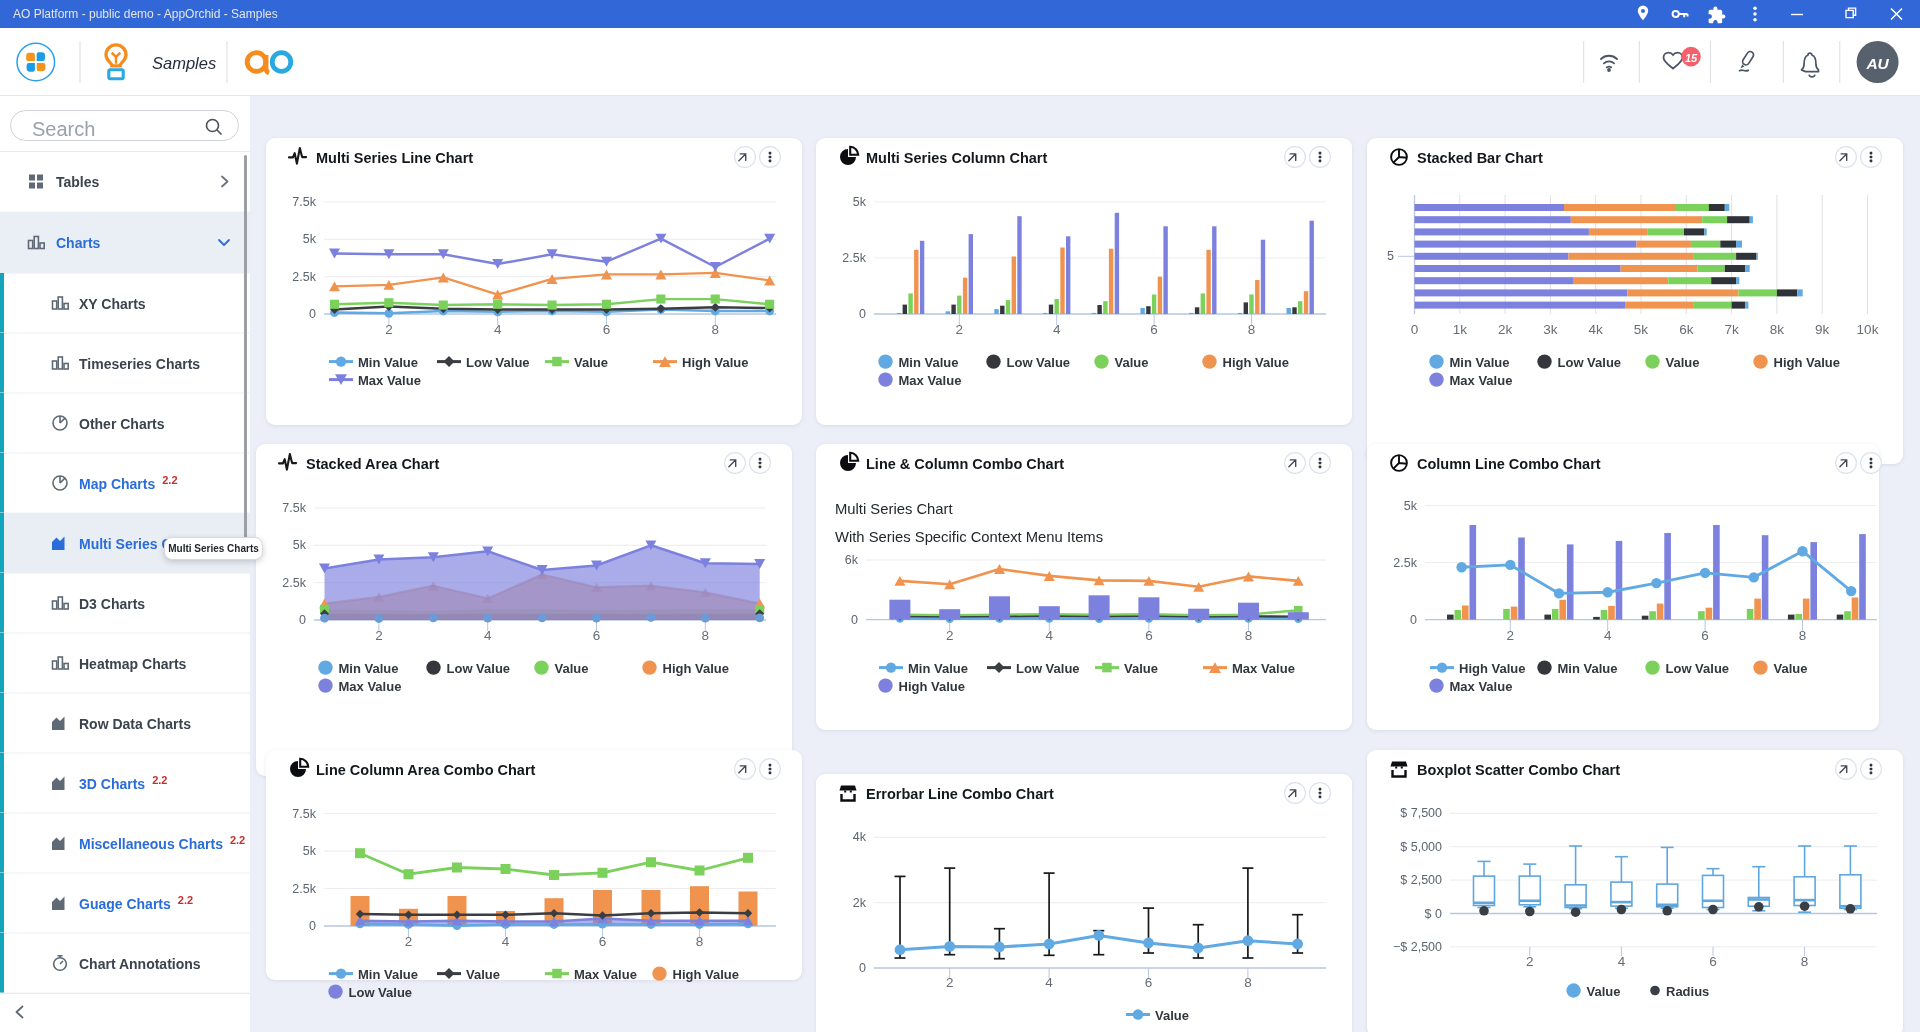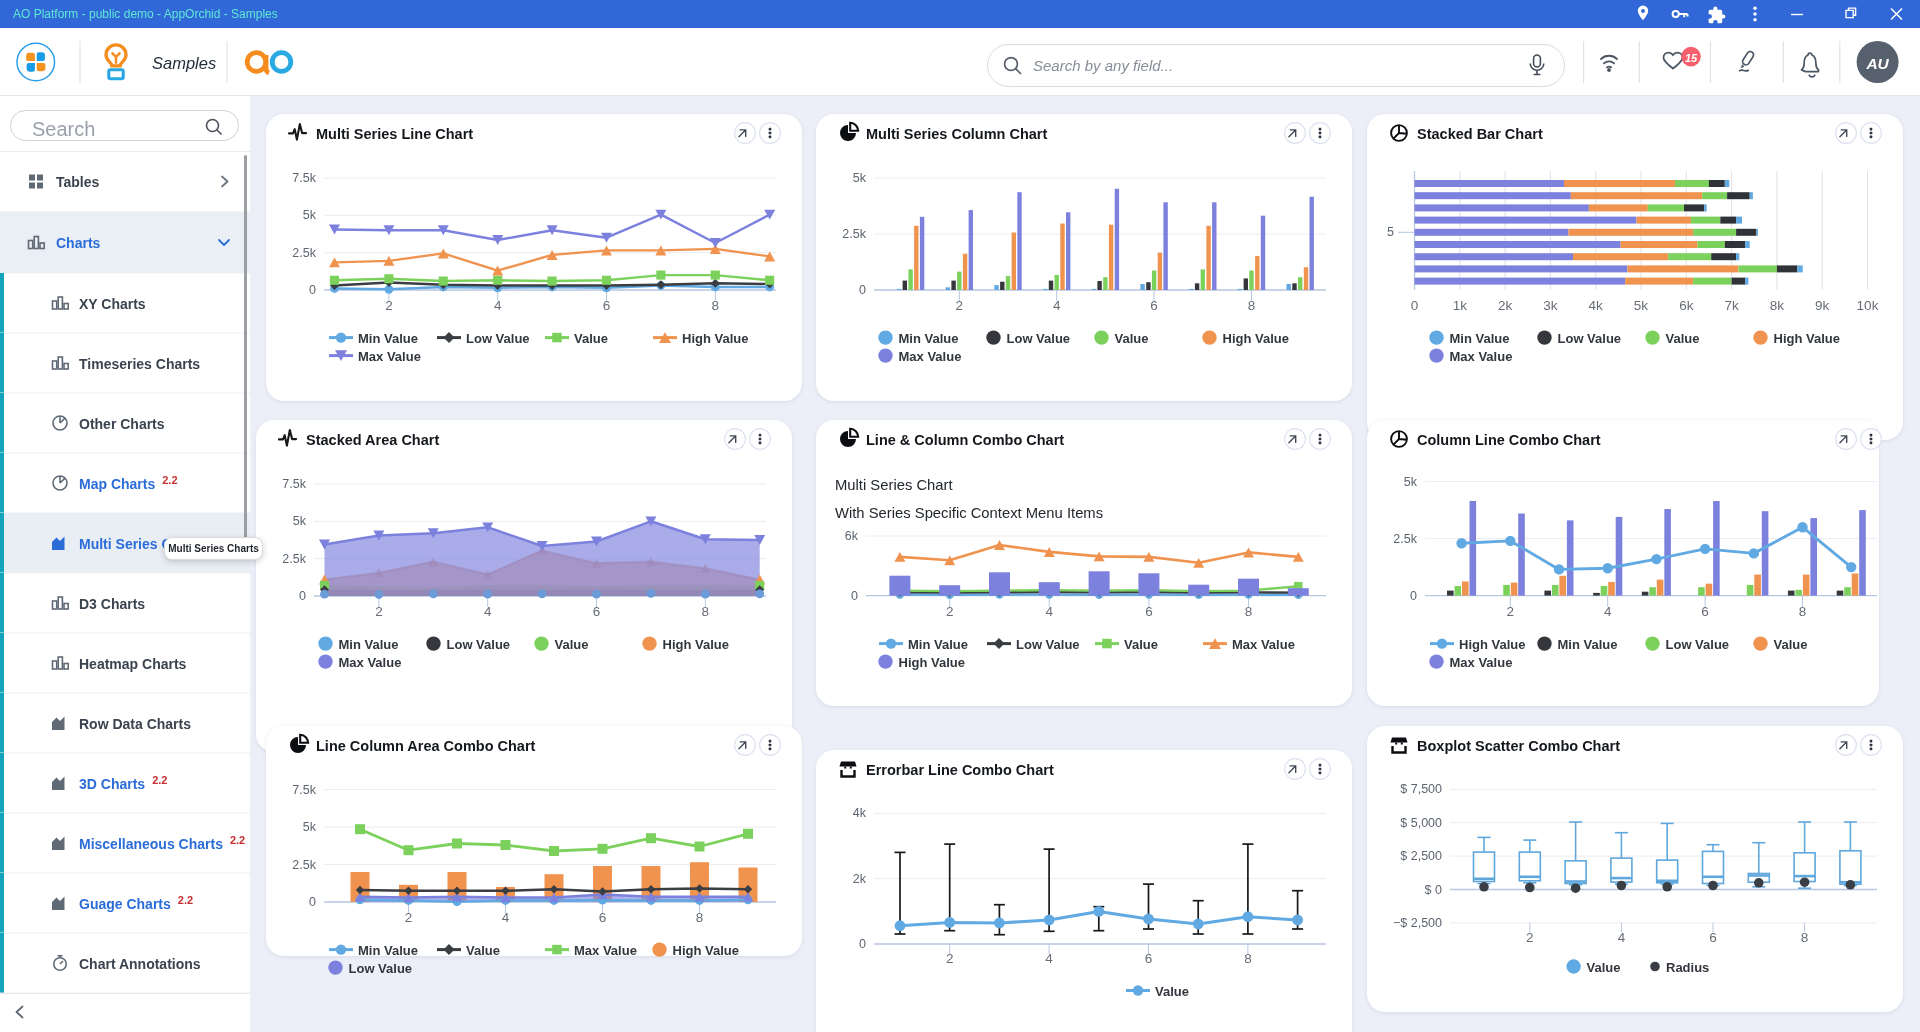--- a/index.html
+++ b/index.html
@@ -1,28 +1,28 @@
 <!DOCTYPE html>
 <html><head><meta charset="utf-8">
 <style>
 * { margin:0; padding:0; box-sizing:border-box; }
 html,body { width:1920px; height:1032px; overflow:hidden; font-family:"Liberation Sans", sans-serif; }
 body { background:#edeff8; position:relative; }
 .titlebar { position:absolute; left:0; top:0; width:1920px; height:28px; background:#3167d6; }
-.tb-text { position:absolute; left:13px; top:7px; color:#5eead4; font-size:12px;text-align:center; }
+.tb-text { position:absolute; left:13px; top:7px; color:#e5e5e5; font-size:12px;text-align:center; }
 .tb-icons { position:absolute; right:80px; top:0; }
 .header { position:absolute; left:0; top:28px; width:1920px; height:68px; background:#fff; border-bottom:1px solid #e5e7ea;font-style:italic; }
 .searchbar { position:absolute; left:987px; top:16px; width:578px; height:43px; border:1px solid #d8dade; border-radius:22px; background:#fff; }
 .search-ph { position:absolute; left:45px; top:12px; font-size:15px; color:#878e9a; }
 .sidebar { position:absolute; left:0; top:96px; width:250px; height:936px; background:#fff; }
 .sb-search { position:absolute; left:10px; top:14px; width:229px; height:31px; border:1px solid #cfd2d8; border-radius:16px; }
 .sb-search-ph { position:absolute; left:21px; top:7px; font-size:20px; color:#9aa1ab; }
 .sb-footer { position:absolute; left:0; top:897px; width:250px; height:39px; background:#fff; border-top:1px solid #e9eaec; }
 .tooltip { position:absolute; left:164px; top:537px; width:99px; height:23px; background:#fff; border:1px solid #d8dade; border-radius:8px; box-shadow:0 2px 6px rgba(0,0,0,0.18); font-size:10px; font-weight:700; color:#23272c; text-align:center; line-height:22px; z-index:5; white-space:nowrap; }
-.card { position:absolute; background:#fff; border-radius:18px; box-shadow:0 1px 4px rgba(35,45,90,0.10); }
+.card { position:absolute; background:#fff; border-radius:9px; box-shadow:0 1px 4px rgba(35,45,90,0.10);margin-top:24px; }
 </style></head>
 <body>
 <div class="titlebar">
 <span class="tb-text">AO Platform - public demo - AppOrchid - Samples</span>
 <svg class="tb-icons" width="300" height="28" viewBox="0 0 300 28" style="position:absolute;right:0;top:0">
 <g transform="translate(23,0)">
 <path d="M0,5.6 a5.2,5.2 0 0 1 5.2,5.2 c0,3.6 -5.2,9.6 -5.2,9.6 s-5.2,-6 -5.2,-9.6 a5.2,5.2 0 0 1 5.2,-5.2 Z M0,8.9 a2,2 0 1 0 0,4 a2,2 0 0 0 0,-4 Z" fill="#fff" fill-rule="evenodd"></path>
 </g>
 <g transform="translate(60,14)">
 <circle cx="-4.3" cy="0" r="3.1" fill="none" stroke="#fff" stroke-width="2"></circle>
@@ -57,33 +57,20 @@
 <rect x="108.8" y="41.8" width="14.4" height="9" rx="1.5" fill="none" stroke="#29a9e1" stroke-width="3.1"></rect>
 </g>
 <text x="152" y="35" font-size="16.5" font-weight="500" fill="#242e3c" dominant-baseline="central">Samples</text>
 <line x1="227" y1="13" x2="227" y2="55" stroke="#dcdde0" stroke-width="1"></line>
 <g fill="none">
 <circle cx="256.5" cy="63" r="9.3" stroke="#f68c1e" stroke-width="4.8" transform="translate(0,-29)"></circle>
 <path d="M266,56 v13.6 a4.5,4.5 0 0 0 3,4.3" stroke="#f68c1e" stroke-width="4.8" transform="translate(0,-29)"></path>
 <circle cx="281.5" cy="63" r="9.3" stroke="#29a9e1" stroke-width="4.8" transform="translate(0,-29)"></circle>
 </g>
 </svg>
-<div class="searchbar">
-<svg width="22" height="22" style="position:absolute;left:14px;top:10px">
-        <circle cx="9" cy="9" r="6.4" fill="none" stroke="#585f6b" stroke-width="1.7"></circle>
-        <line x1="13.6" y1="13.6" x2="19" y2="19" stroke="#585f6b" stroke-width="1.7"></line>
-      </svg>
-<span class="search-ph">Search by any field...</span>
-<svg width="22" height="26" style="position:absolute;right:16px;top:8px">
-        <g fill="none" stroke="#454c58" stroke-width="1.6">
-          <rect x="7.6" y="2" width="6.8" height="12" rx="3.4"></rect>
-          <path d="M4.2,10.5 a6.8,6.8 0 0 0 13.6,0 M11,17.3 v4 M7.6,21.5 h6.8"></path>
-        </g>
-      </svg>
-</div>
 <svg width="360" height="68" style="position:absolute;right:0;top:0">
 <line x1="23.7" y1="13" x2="23.7" y2="55" stroke="#dcdde0"></line>
 <g stroke="#4a5564" fill="none" stroke-width="1.8" stroke-linecap="round">
 <path d="M41,31 a11.5,11.5 0 0 1 16,0"></path>
 <path d="M43.9,35.3 a7.5,7.5 0 0 1 10.2,0"></path>
 <path d="M46.8,39.4 a3.8,3.8 0 0 1 4.4,-0.1"></path>
 </g>
 <circle cx="49" cy="42" r="1.9" fill="#4a5564"></circle>
 <line x1="79.3" y1="13" x2="79.3" y2="55" stroke="#dcdde0"></line>
 <path d="M122.5,29.5 c0,-3 -2.4,-4.9 -5.1,-4.9 -2.1,0 -3.5,1.1 -4.4,2.4 -0.9,-1.3 -2.3,-2.4 -4.4,-2.4 -2.7,0 -5.1,1.9 -5.1,4.9 0,4 5.1,7.4 9.5,11 4.4,-3.6 9.5,-7 9.5,-11 Z" fill="none" stroke="#4a5564" stroke-width="1.8"></path>

